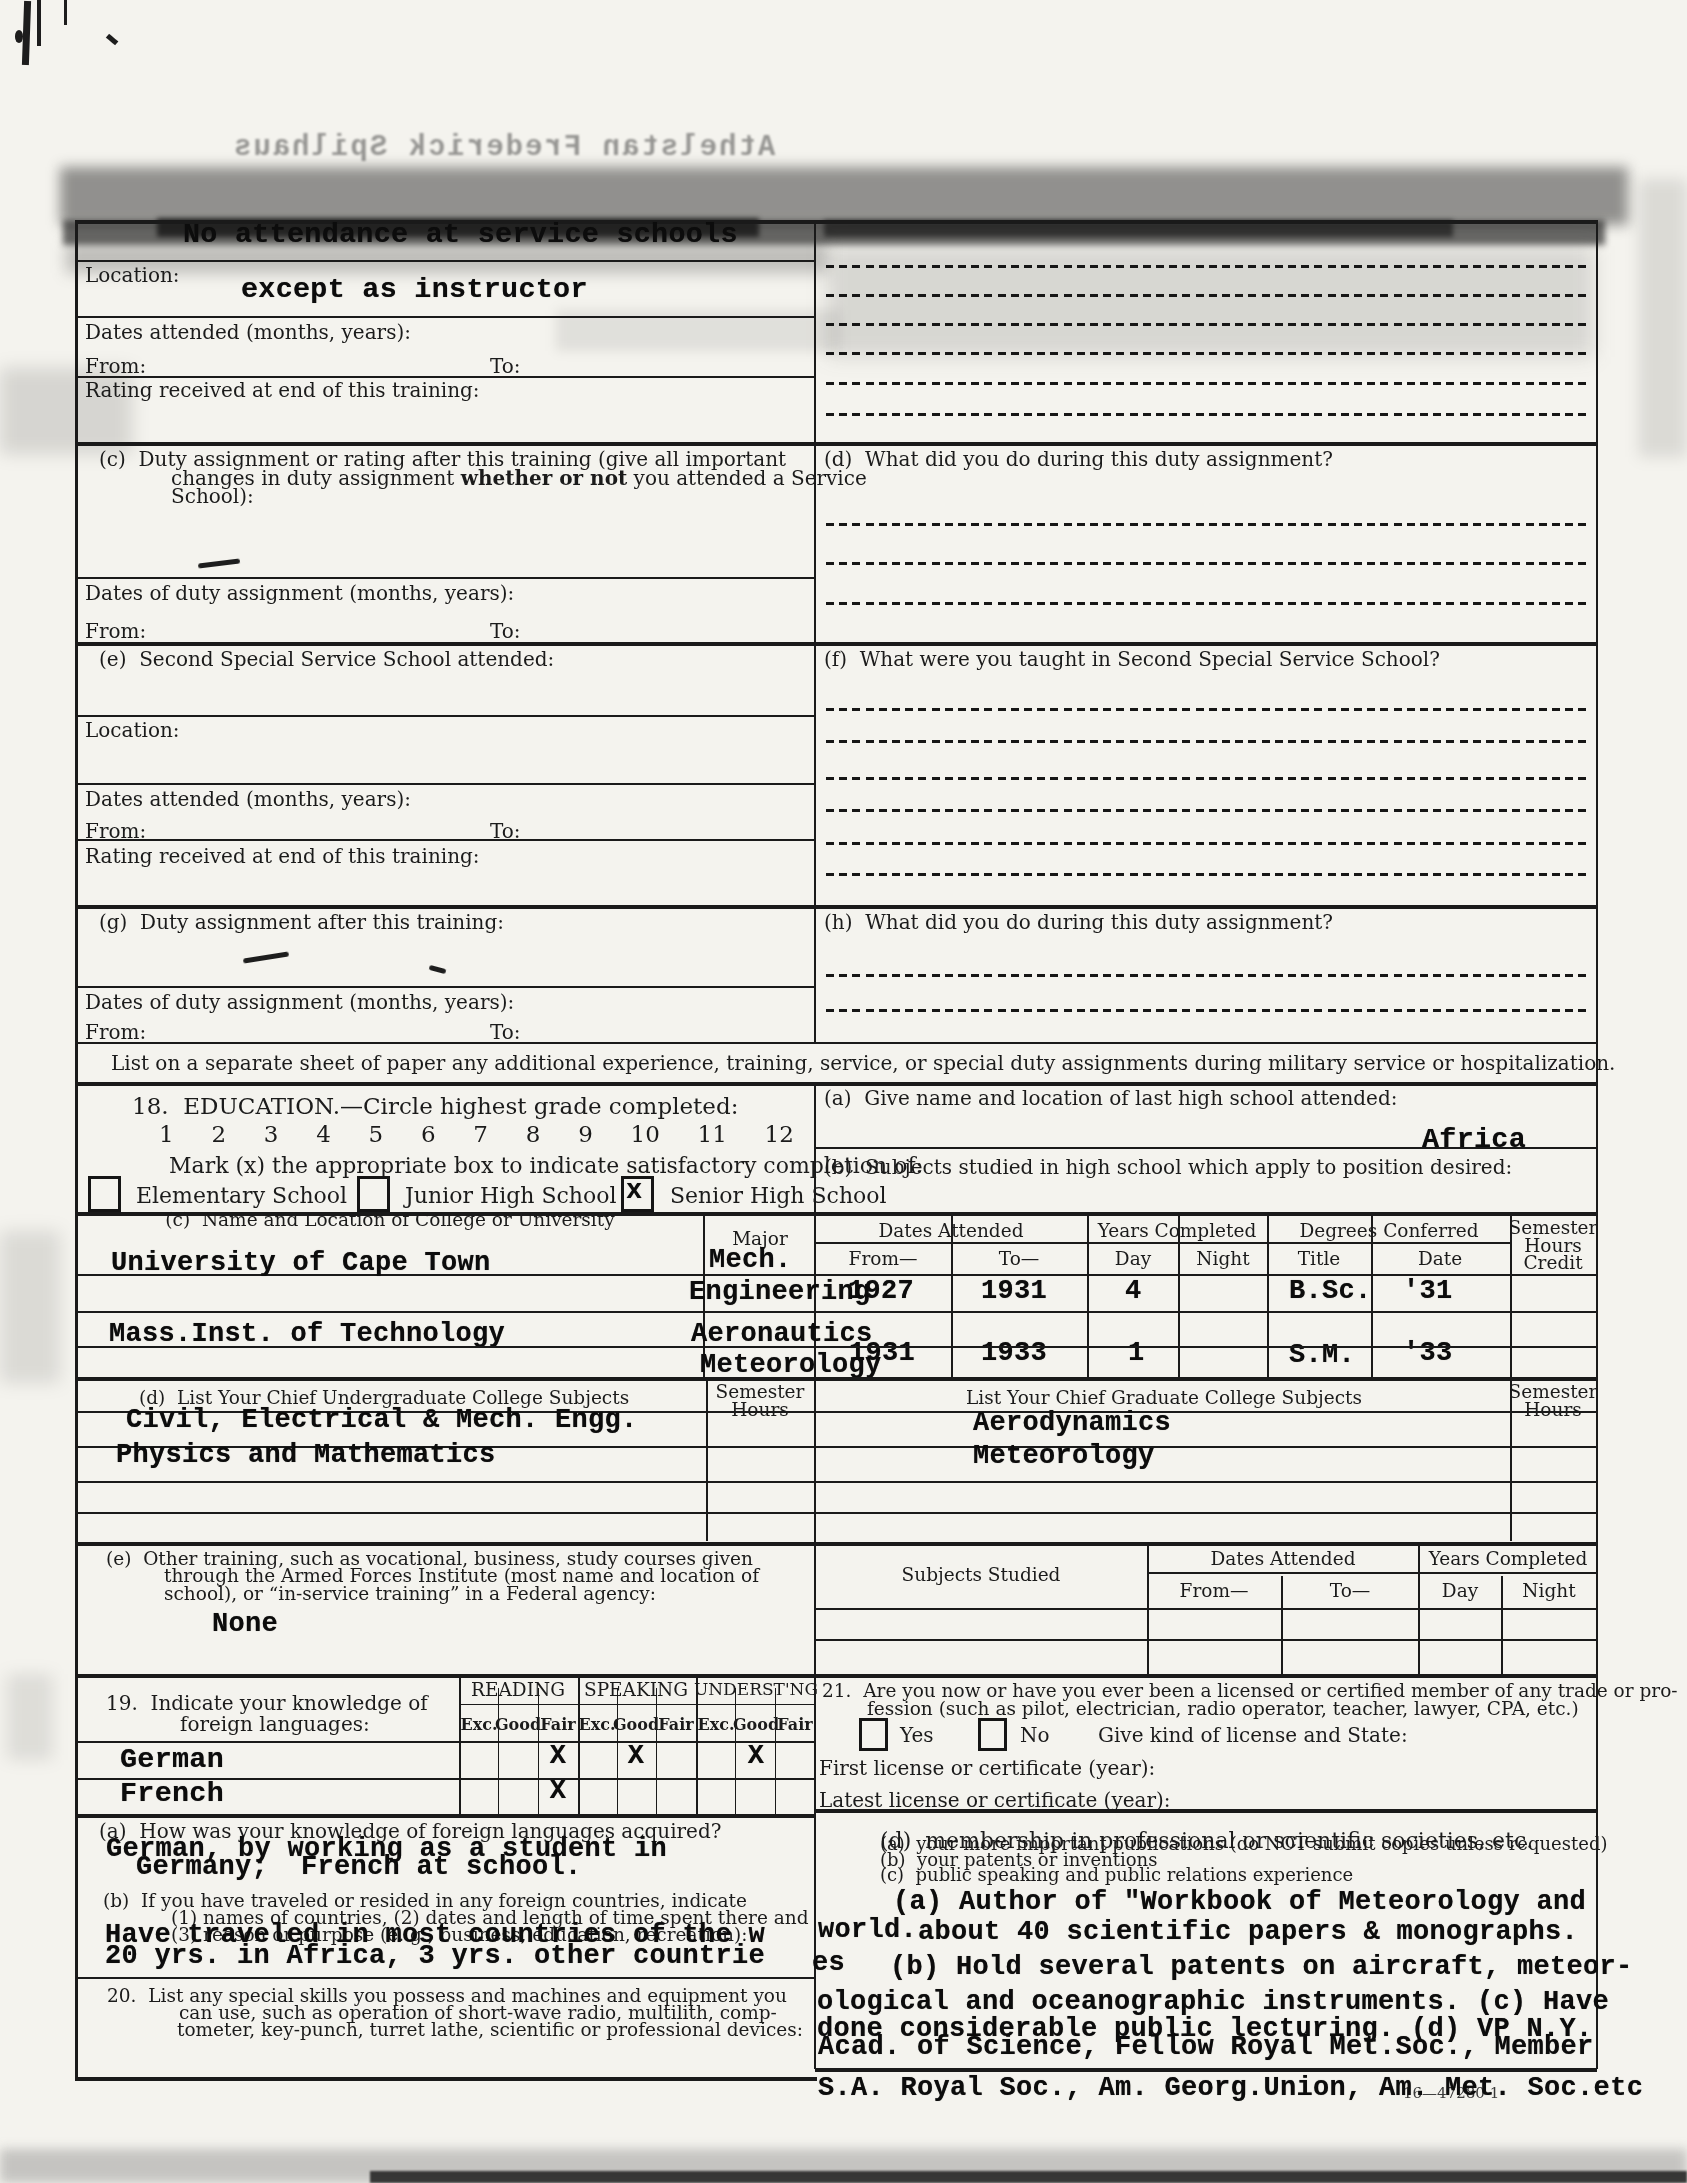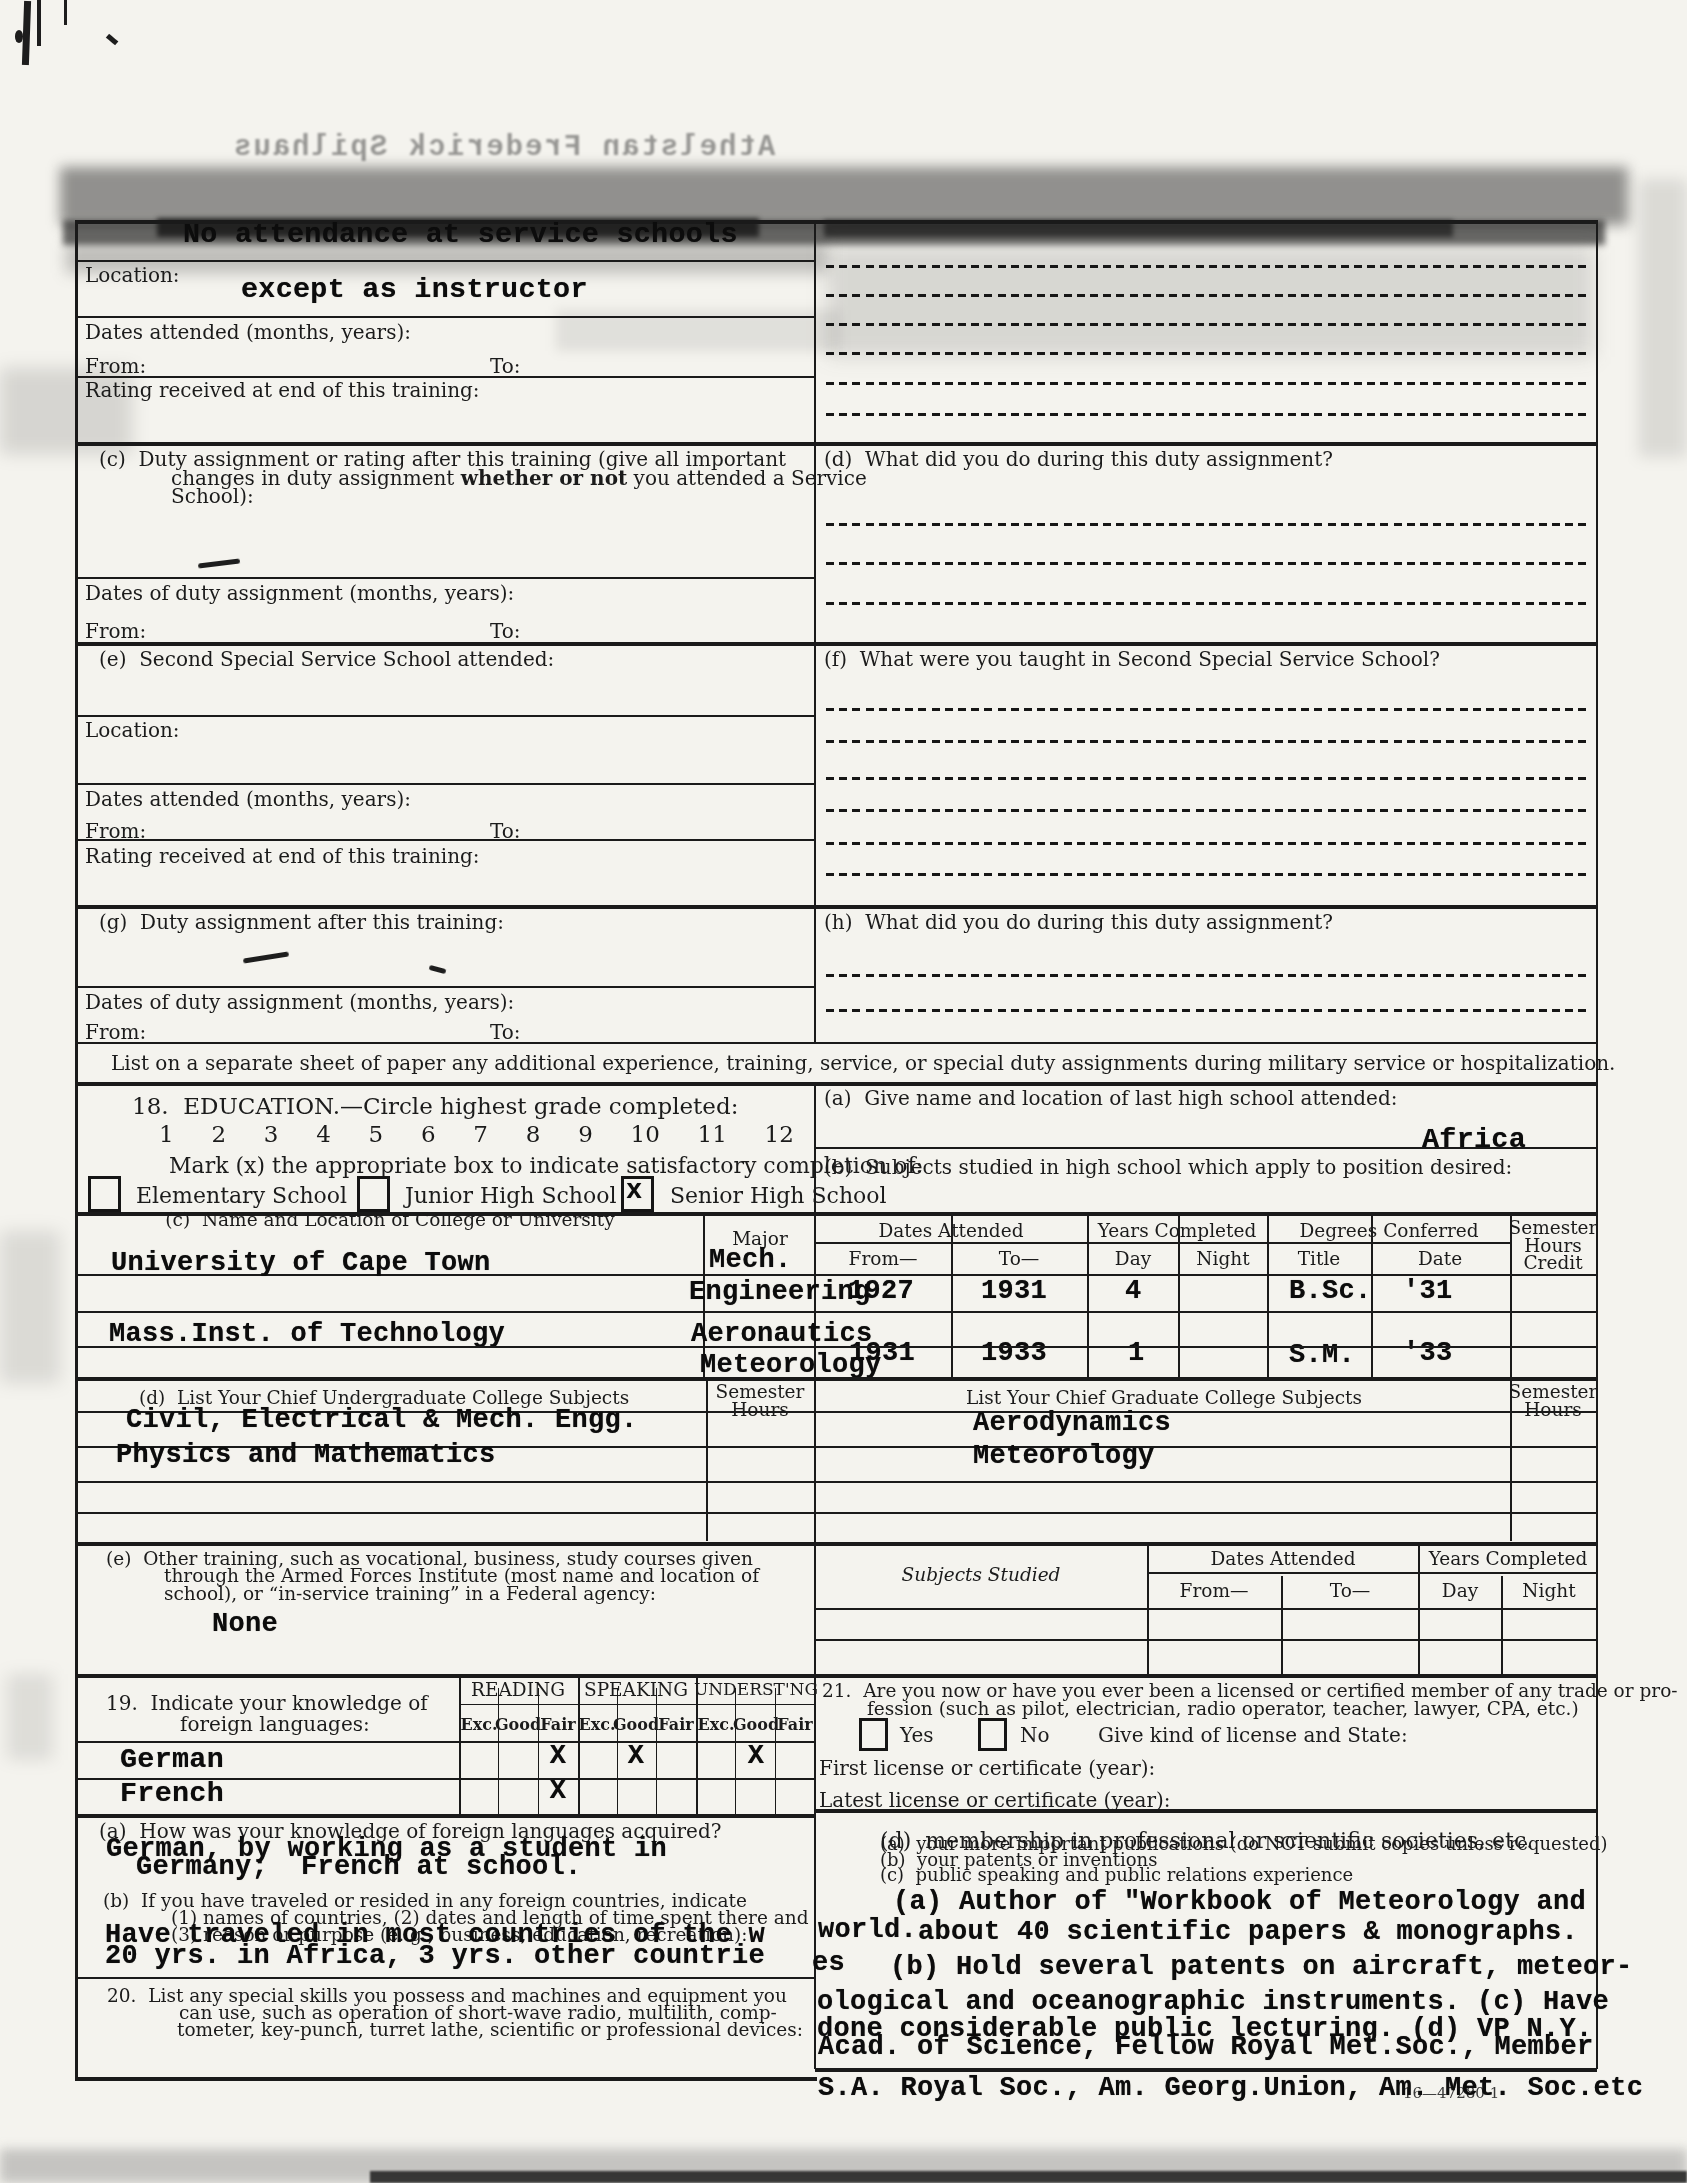--- a/index.html
+++ b/index.html
@@ -222,21 +222,21 @@
   <div class="hl" style="left:75px;top:1512px;width:1522px;"></div>
   <div class="hl thick" style="left:75px;top:1542px;width:1522px;"></div>
 
   <div class="vl" style="left:1147px;top:1542px;height:132px;"></div>
   <div class="vl" style="left:1418px;top:1542px;height:132px;"></div>
   <div class="vl" style="left:1281px;top:1576px;height:98px;"></div>
   <div class="vl" style="left:1501px;top:1576px;height:98px;"></div>
   <div class="lbl lbl-sm" style="left:106px;top:1548px;">(e)  Other training, such as vocational, business, study courses given</div>
   <div class="lbl lbl-sm" style="left:164px;top:1565px;">through the Armed Forces Institute (most name and location of</div>
   <div class="lbl lbl-sm" style="left:164px;top:1583px;">school), or “in-service training” in a Federal agency:</div>
-  <div class="lbl lbl-sm ctr" style="left:981px;top:1564px;font-style:italic;">Subjects Studied</div>
+  <div class="lbl lbl-sm ctr" style="left:981px;top:1564px;">Subjects Studied</div>
   <div class="lbl lbl-sm ctr" style="left:1283px;top:1548px;">Dates Attended</div>
   <div class="hl" style="left:1147px;top:1572px;width:450px;"></div>
   <div class="lbl lbl-sm ctr" style="left:1214px;top:1580px;">From—</div>
   <div class="lbl lbl-sm ctr" style="left:1350px;top:1580px;">To—</div>
   <div class="lbl lbl-sm ctr" style="left:1508px;top:1548px;">Years Completed</div>
   <div class="lbl lbl-sm ctr" style="left:1460px;top:1580px;">Day</div>
   <div class="lbl lbl-sm ctr" style="left:1549px;top:1580px;">Night</div>
   <div class="typed" style="left:212px;top:1609px;">None</div>
   <div class="hl" style="left:814px;top:1608px;width:783px;"></div>
   <div class="hl" style="left:814px;top:1639px;width:783px;"></div>

